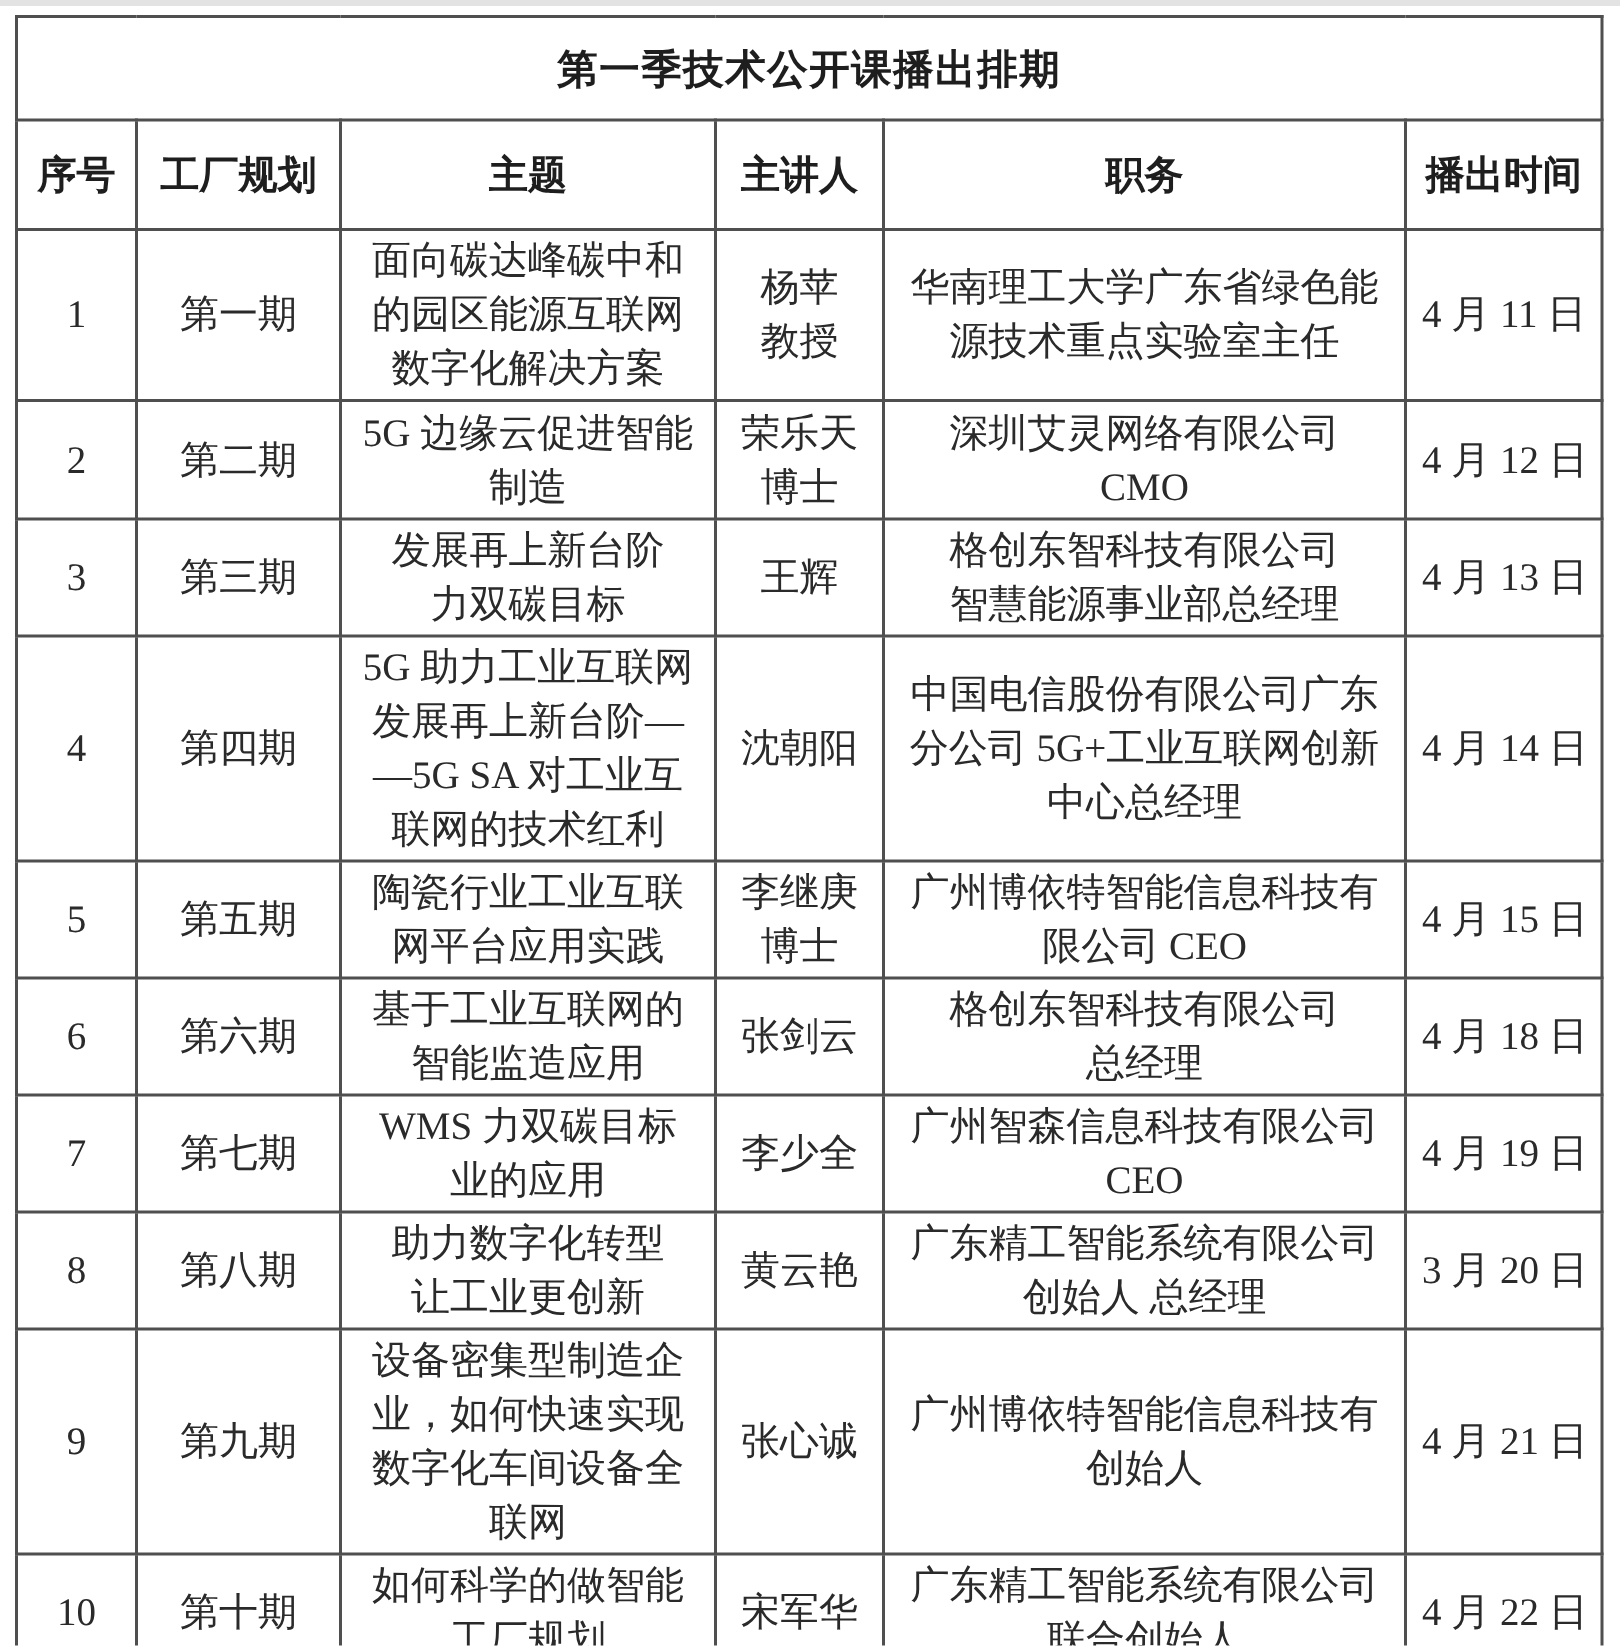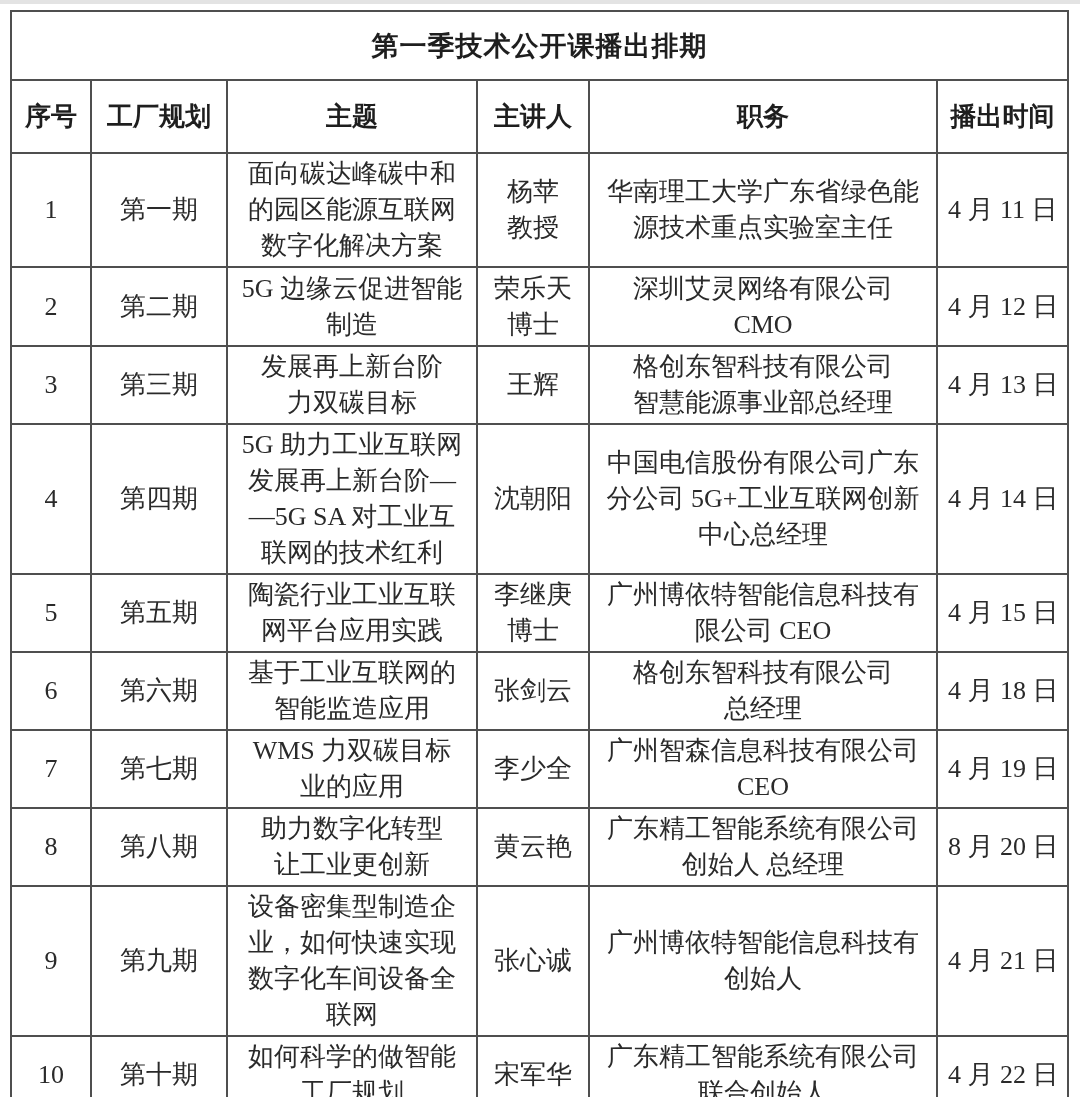--- a/index.html
+++ b/index.html
@@ -186,21 +186,21 @@
   </tr>
 
   <tr class="r7">
     <td class="num-cell">8</td>
     <td class="episode-cell">第八期</td>
     <td class="topic-cell">助力数字化转型
 让工业更创新</td>
     <td class="speaker-cell">黄云艳</td>
     <td class="position-cell">广东精工智能系统有限公司
 创始人  总经理</td>
-    <td class="date-cell">8 月 20 日</td>
+    <td class="date-cell">3 月 20 日</td>
   </tr>
 
   <tr class="r8">
     <td class="num-cell">9</td>
     <td class="episode-cell">第九期</td>
     <td class="topic-cell">设备密集型制造企
 业，如何快速实现
 数字化车间设备全
 联网</td>
     <td class="speaker-cell">张心诚</td>

